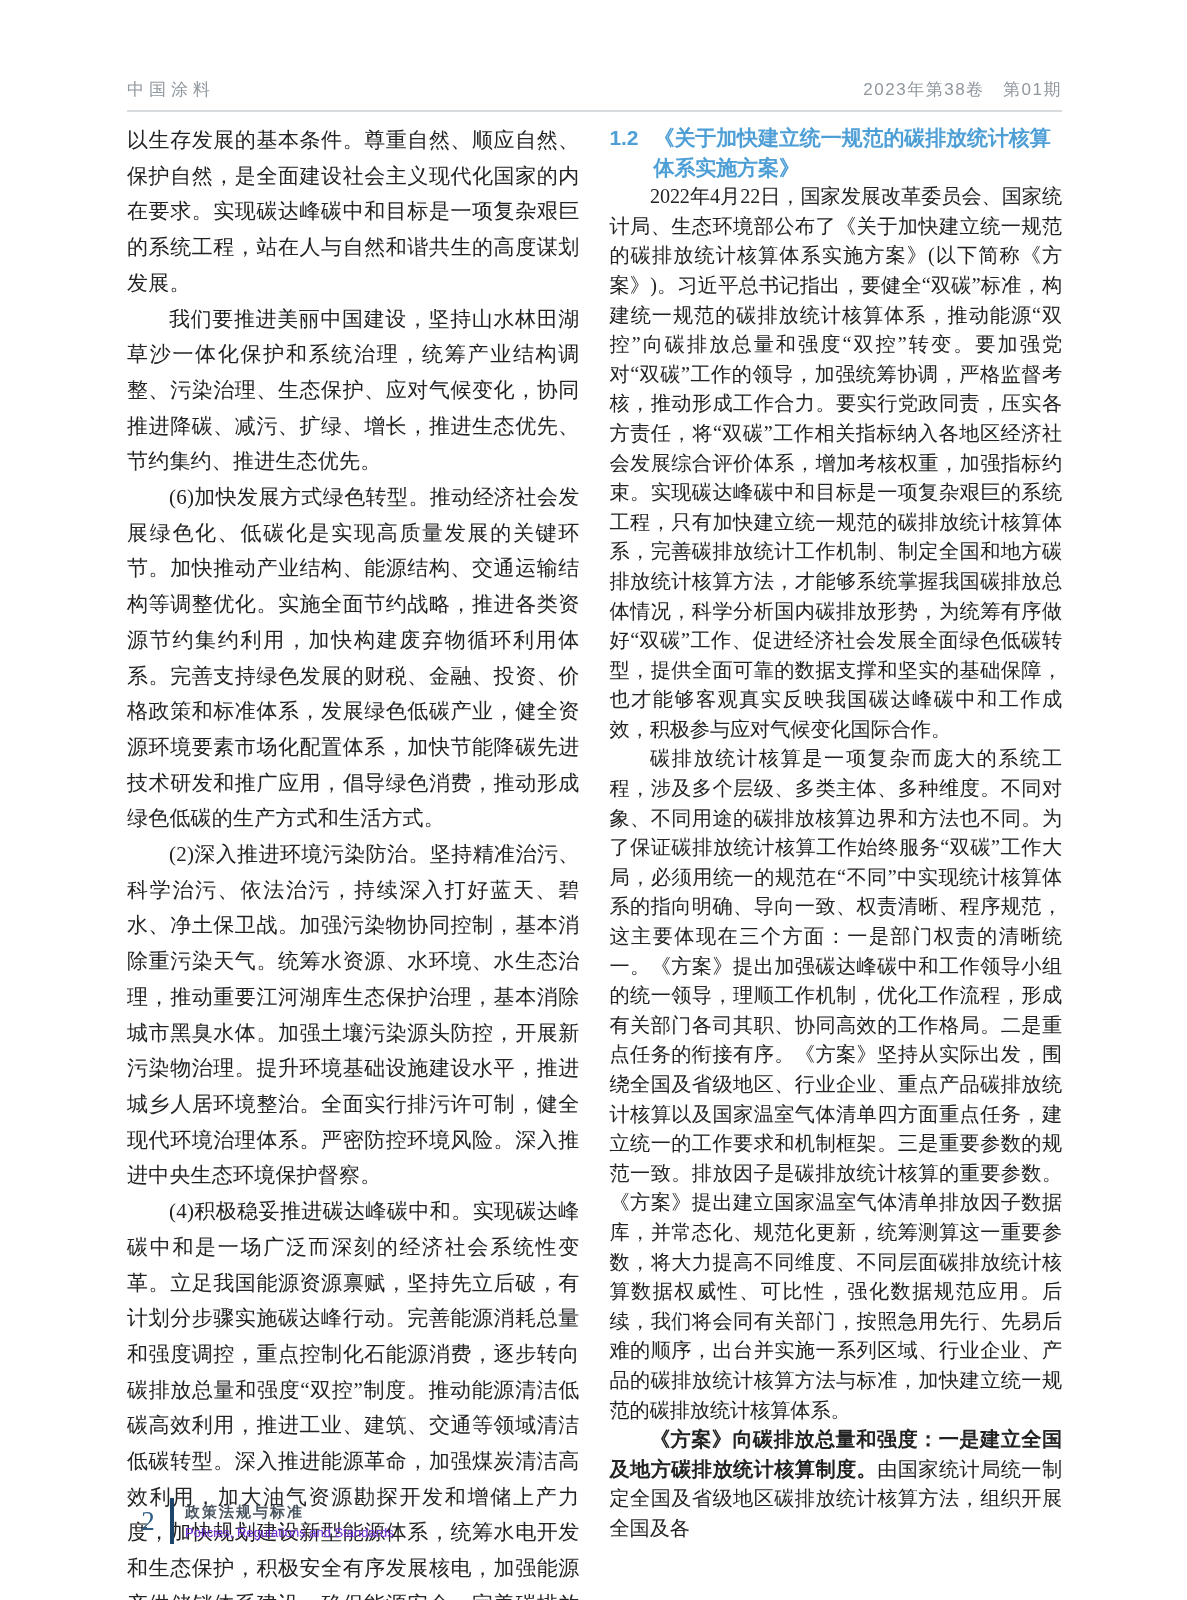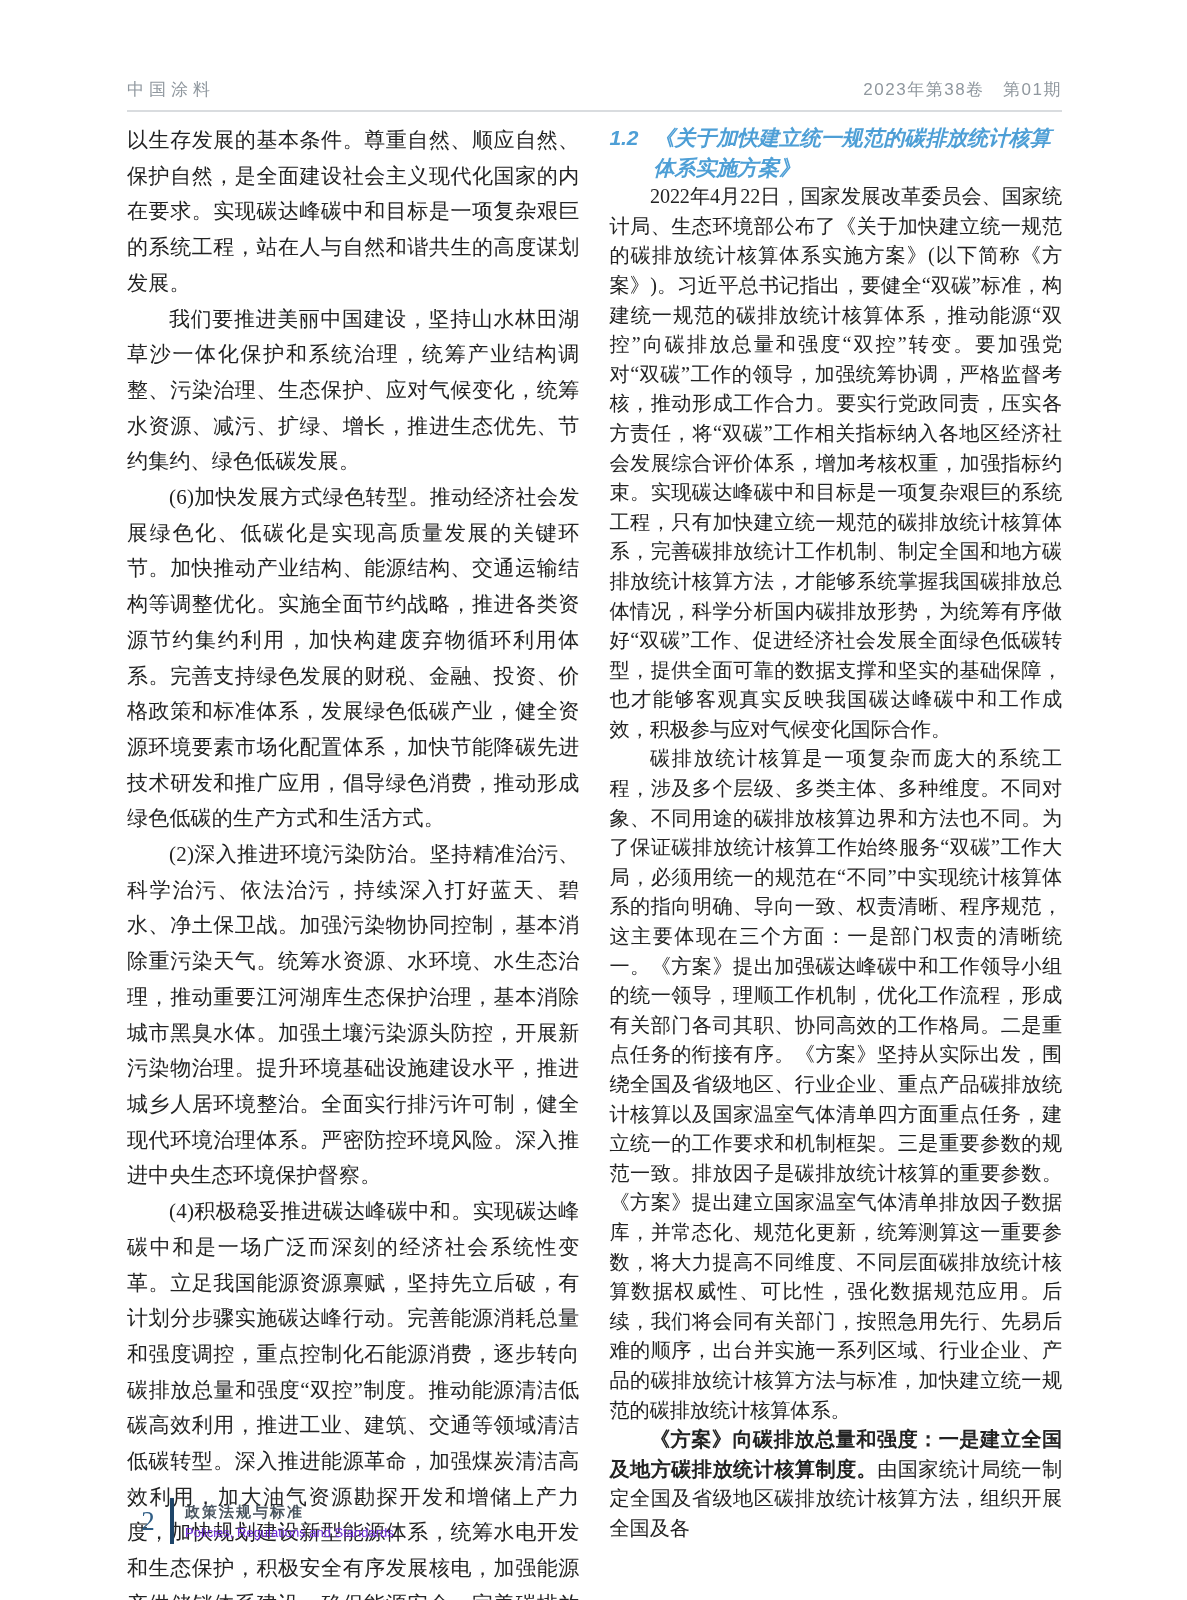--- a/index.html
+++ b/index.html
@@ -29,21 +29,21 @@
   .col-left  { font-size:21px;   line-height:35.7px; letter-spacing:0.2px; }
   .col-right { font-size:20.2px; line-height:29.6px; letter-spacing:-0.1px; }
   .col p { text-indent:2em; }
   .col p.noindent { text-indent:0; }
   .bold-lead { font-weight:bold; }
   
   .sec-heading {
     display:flex; text-align:left; text-indent:0;
     font-family:"Liberation Sans","DejaVu Sans",sans-serif;
     font-weight:bold; font-size:21px; line-height:29.6px;
-    color:#4e9fd6; margin:0;font-style:italic;
+    color:#4e9fd6; margin:0;
   }
   .sec-num { flex:0 0 44px; }
   .sec-title { flex:1; }
   
   .footer {
     position:absolute; top:1496px; left:131px;
     display:flex; align-items:stretch;
     font-family:"Liberation Sans","DejaVu Sans",sans-serif;
   }
   .page-num {
@@ -63,21 +63,21 @@
 
   <div class="header">
     <span class="journal">中国涂料</span>
     <span class="issue">2023年第38卷　第01期</span>
   </div>
 
   <div class="content">
 
     <div class="col col-left">
       <p class="noindent">以生存发展的基本条件。尊重自然、顺应自然、保护自然，是全面建设社会主义现代化国家的内在要求。实现碳达峰碳中和目标是一项复杂艰巨的系统工程，站在人与自然和谐共生的高度谋划发展。</p>
-      <p>我们要推进美丽中国建设，坚持山水林田湖草沙一体化保护和系统治理，统筹产业结构调整、污染治理、生态保护、应对气候变化，统筹水资源、减污、扩绿、增长，推进生态优先、节约集约、绿色低碳发展。</p>
+      <p>我们要推进美丽中国建设，坚持山水林田湖草沙一体化保护和系统治理，统筹产业结构调整、污染治理、生态保护、应对气候变化，协同推进降碳、减污、扩绿、增长，推进生态优先、节约集约、推进生态优先。</p>
       <p>(6)加快发展方式绿色转型。推动经济社会发展绿色化、低碳化是实现高质量发展的关键环节。加快推动产业结构、能源结构、交通运输结构等调整优化。实施全面节约战略，推进各类资源节约集约利用，加快构建废弃物循环利用体系。完善支持绿色发展的财税、金融、投资、价格政策和标准体系，发展绿色低碳产业，健全资源环境要素市场化配置体系，加快节能降碳先进技术研发和推广应用，倡导绿色消费，推动形成绿色低碳的生产方式和生活方式。</p>
       <p>(2)深入推进环境污染防治。坚持精准治污、科学治污、依法治污，持续深入打好蓝天、碧水、净土保卫战。加强污染物协同控制，基本消除重污染天气。统筹水资源、水环境、水生态治理，推动重要江河湖库生态保护治理，基本消除城市黑臭水体。加强土壤污染源头防控，开展新污染物治理。提升环境基础设施建设水平，推进城乡人居环境整治。全面实行排污许可制，健全现代环境治理体系。严密防控环境风险。深入推进中央生态环境保护督察。</p>
       <p>(4)积极稳妥推进碳达峰碳中和。实现碳达峰碳中和是一场广泛而深刻的经济社会系统性变革。立足我国能源资源禀赋，坚持先立后破，有计划分步骤实施碳达峰行动。完善能源消耗总量和强度调控，重点控制化石能源消费，逐步转向碳排放总量和强度“双控”制度。推动能源清洁低碳高效利用，推进工业、建筑、交通等领域清洁低碳转型。深入推进能源革命，加强煤炭清洁高效利用，加大油气资源勘探开发和增储上产力度，加快规划建设新型能源体系，统筹水电开发和生态保护，积极安全有序发展核电，加强能源产供储销体系建设，确保能源安全。完善碳排放统计核</p>
     </div>
 
     <div class="col col-right">
       <div class="sec-heading">
         <span class="sec-num">1.2</span>
         <span class="sec-title">《关于加快建立统一规范的碳排放统计核算体系实施方案》</span>
       </div>

